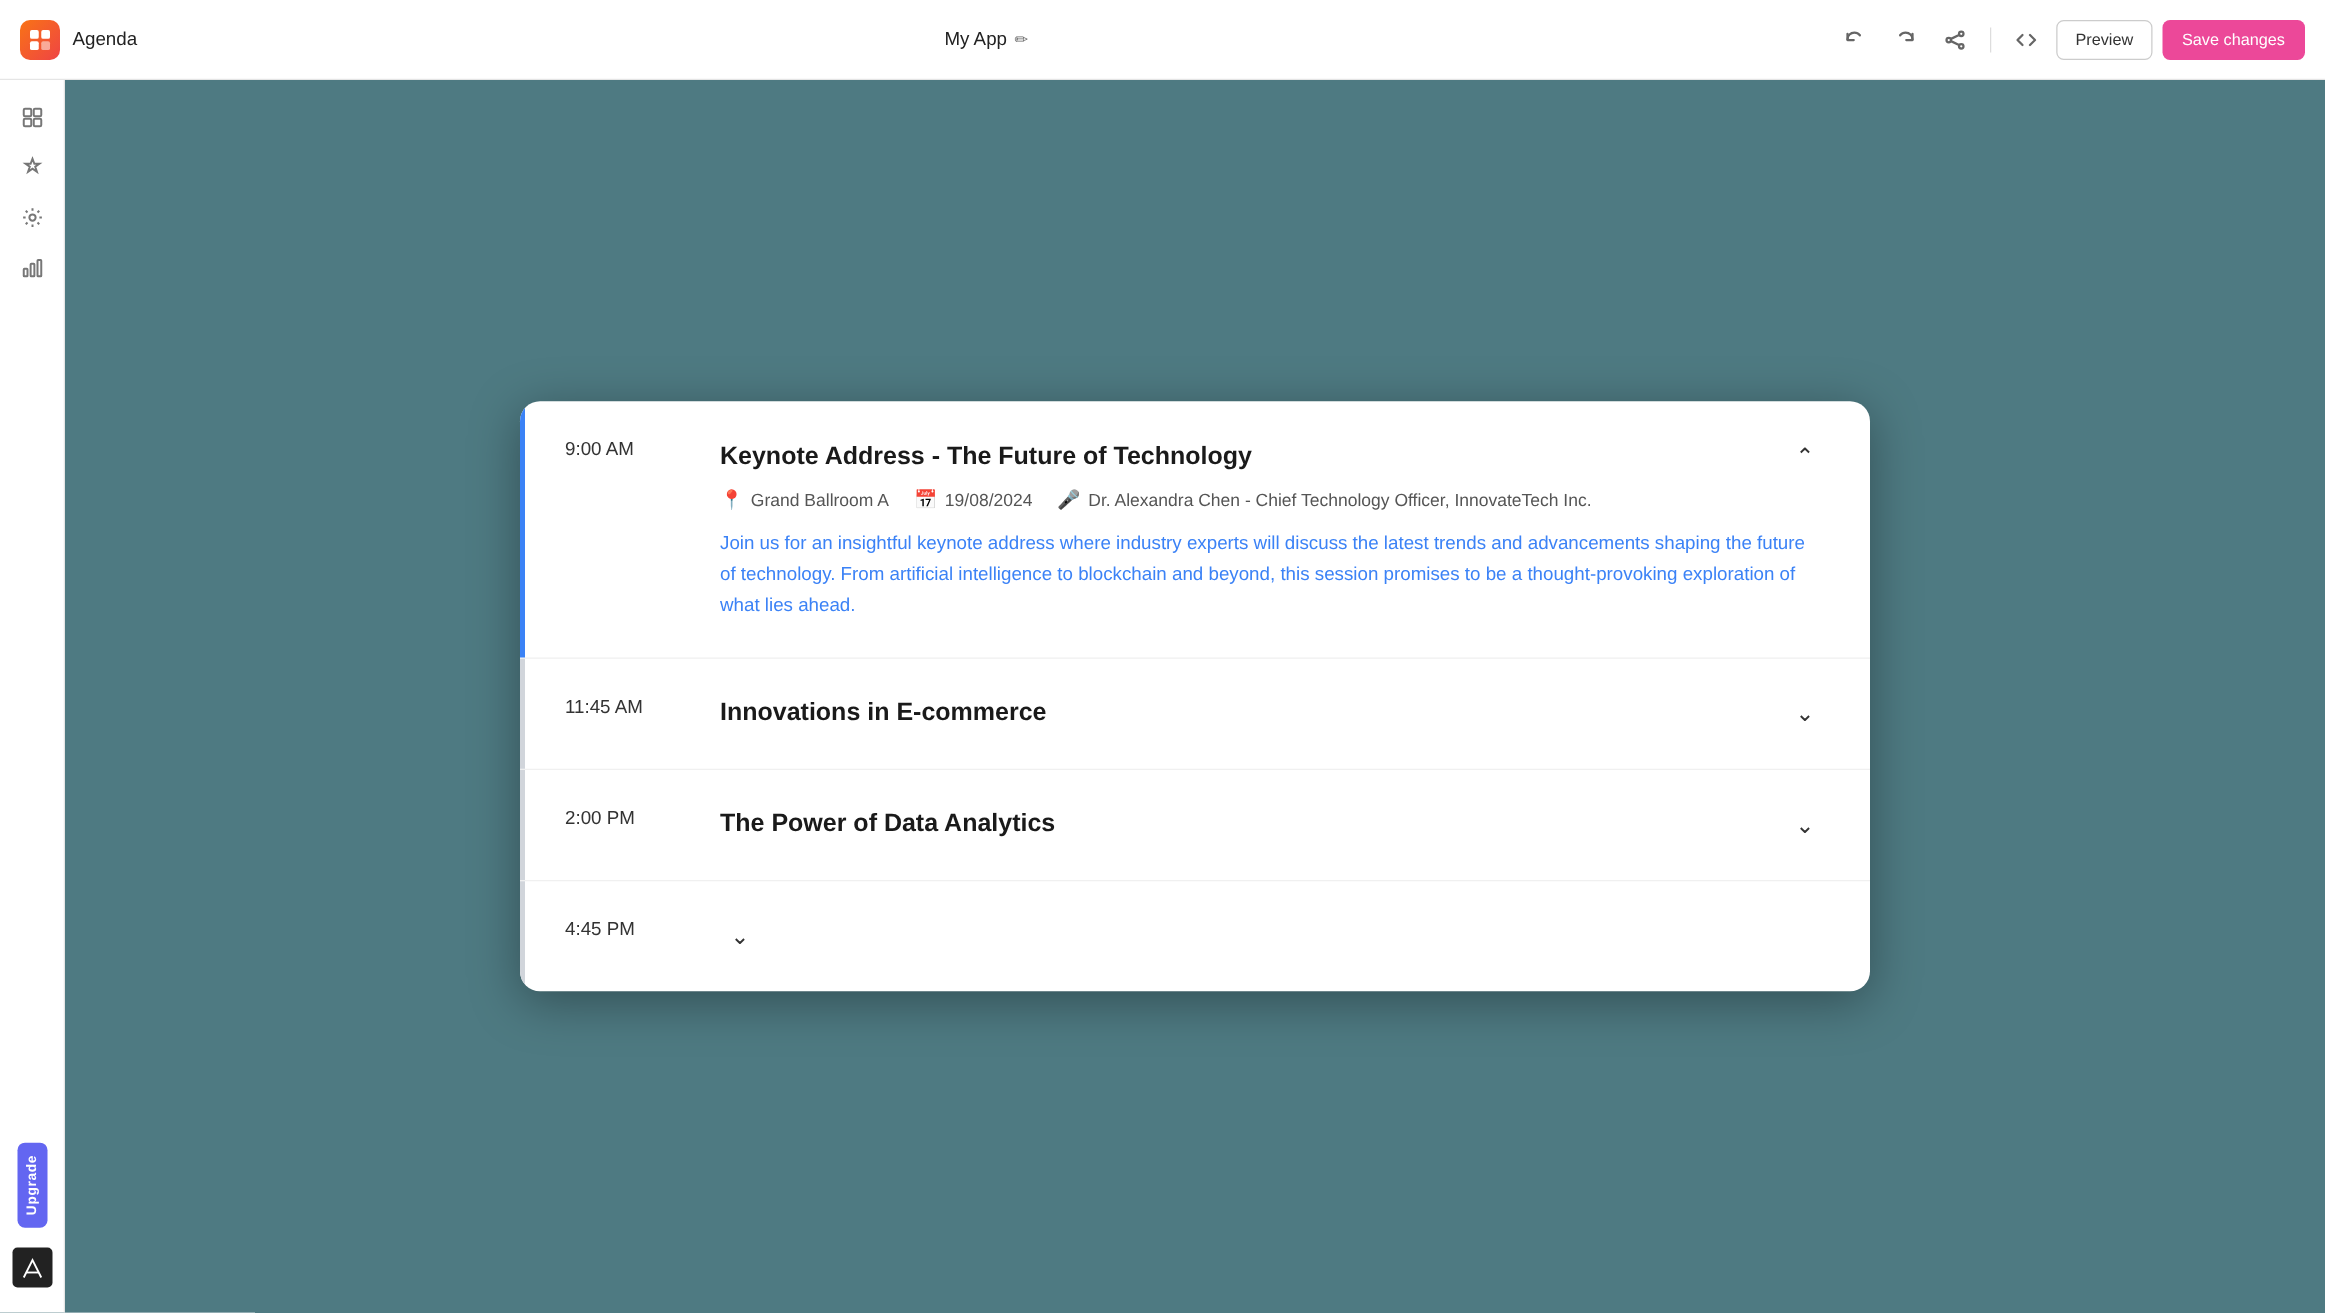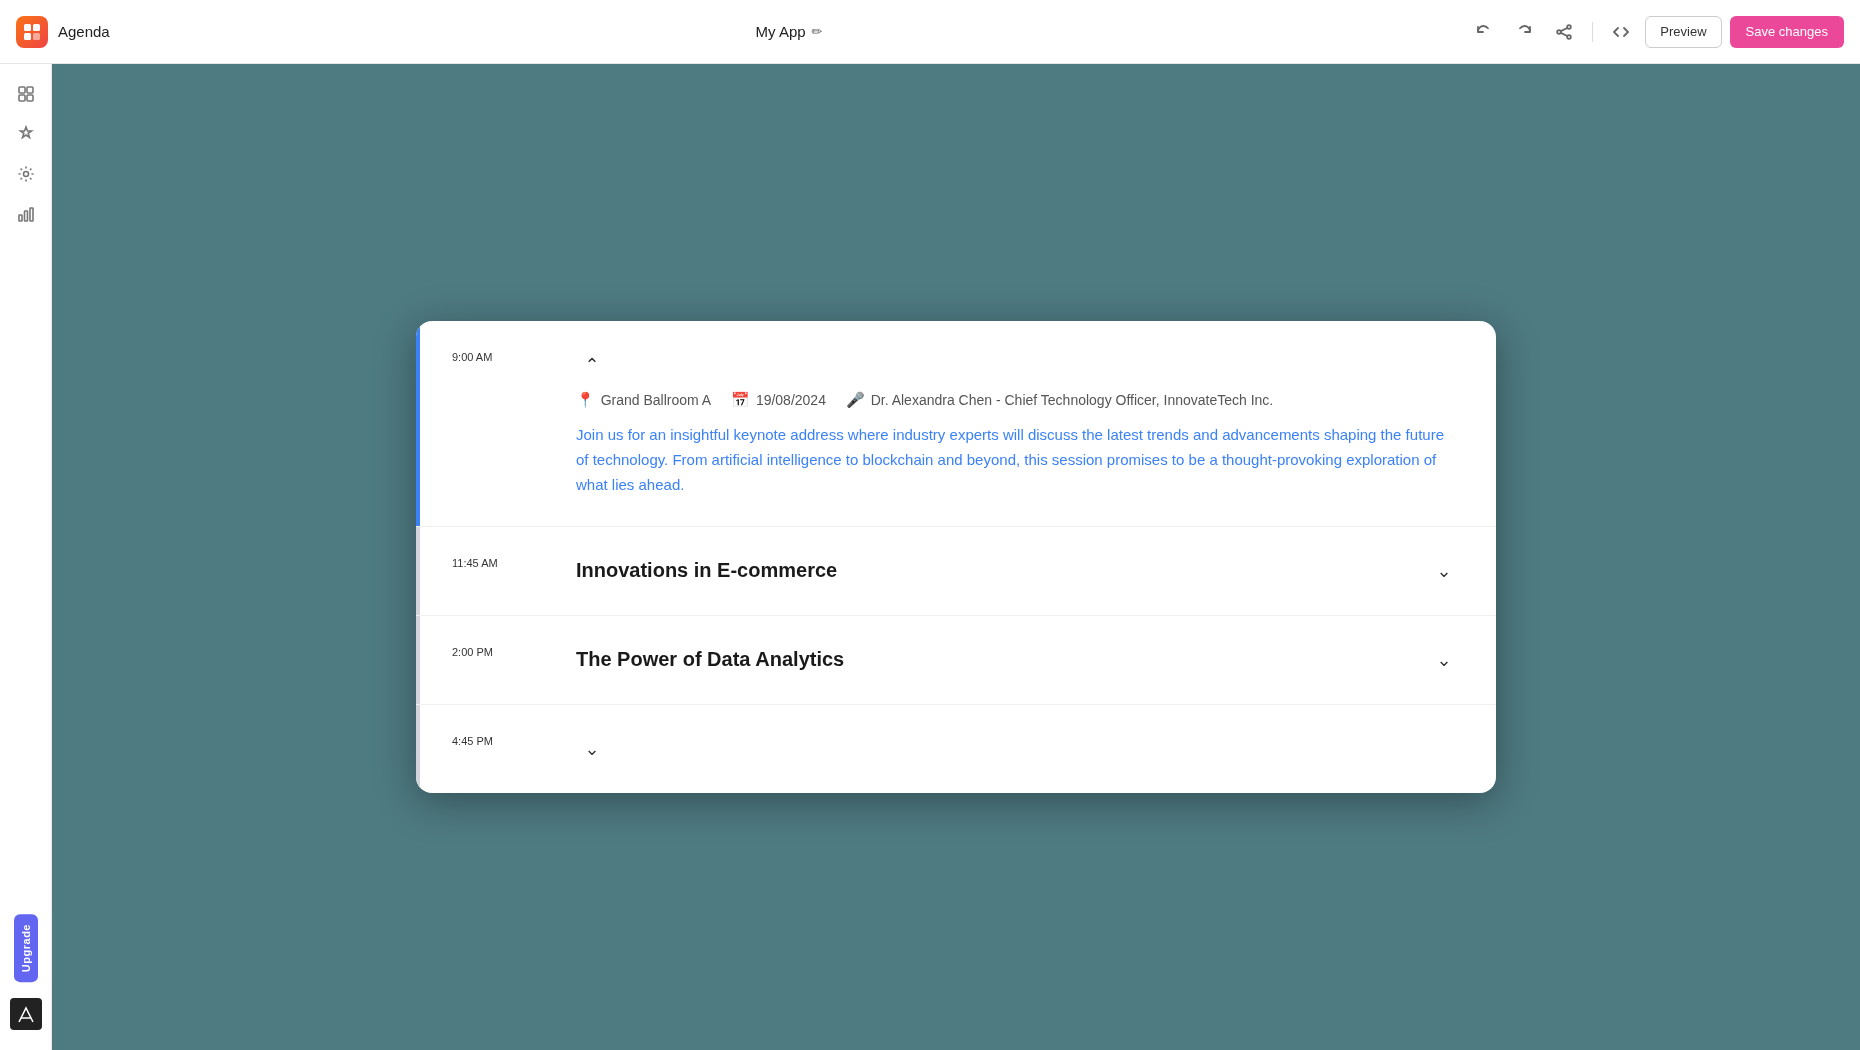--- a/index.html
+++ b/index.html
@@ -120,21 +120,21 @@
     .agenda-item-left-bar {
       position: absolute;
       left: 0; top: 0; bottom: 0;
       width: 4px;
     }
     .agenda-item-left-bar.active { background: #3b82f6; }
     .agenda-item-left-bar.inactive { background: #d1d5db; }
 
     .agenda-time {
       min-width: 100px;
-      font-size: 11px;
+      font-size: 15px;
       color: #333;
       padding-top: 2px;
       flex-shrink: 0;
     }
 
     .agenda-content { flex: 1; }
     .agenda-title-row {
       display: flex; align-items: center; justify-content: space-between;
     }
     .agenda-title {
@@ -263,20 +263,21 @@
   </div>
 
   <div id="canvas">
     <div id="agenda-card">
 
       <div class="agenda-item">
         <div class="agenda-item-left-bar active"></div>
         <div class="agenda-time">9:00 AM</div>
         <div class="agenda-content">
           <div class="agenda-title-row">
+            <span class="agenda-title">Keynote Address - The Future of Technology</span>
             <button class="agenda-toggle">⌃</button>
           </div>
           <div class="agenda-meta">
             <div class="agenda-meta-item">
               <span class="agenda-meta-icon">📍</span>
               <span>Grand Ballroom A</span>
             </div>
             <div class="agenda-meta-item">
               <span class="agenda-meta-icon">📅</span>
               <span>19/08/2024</span>

